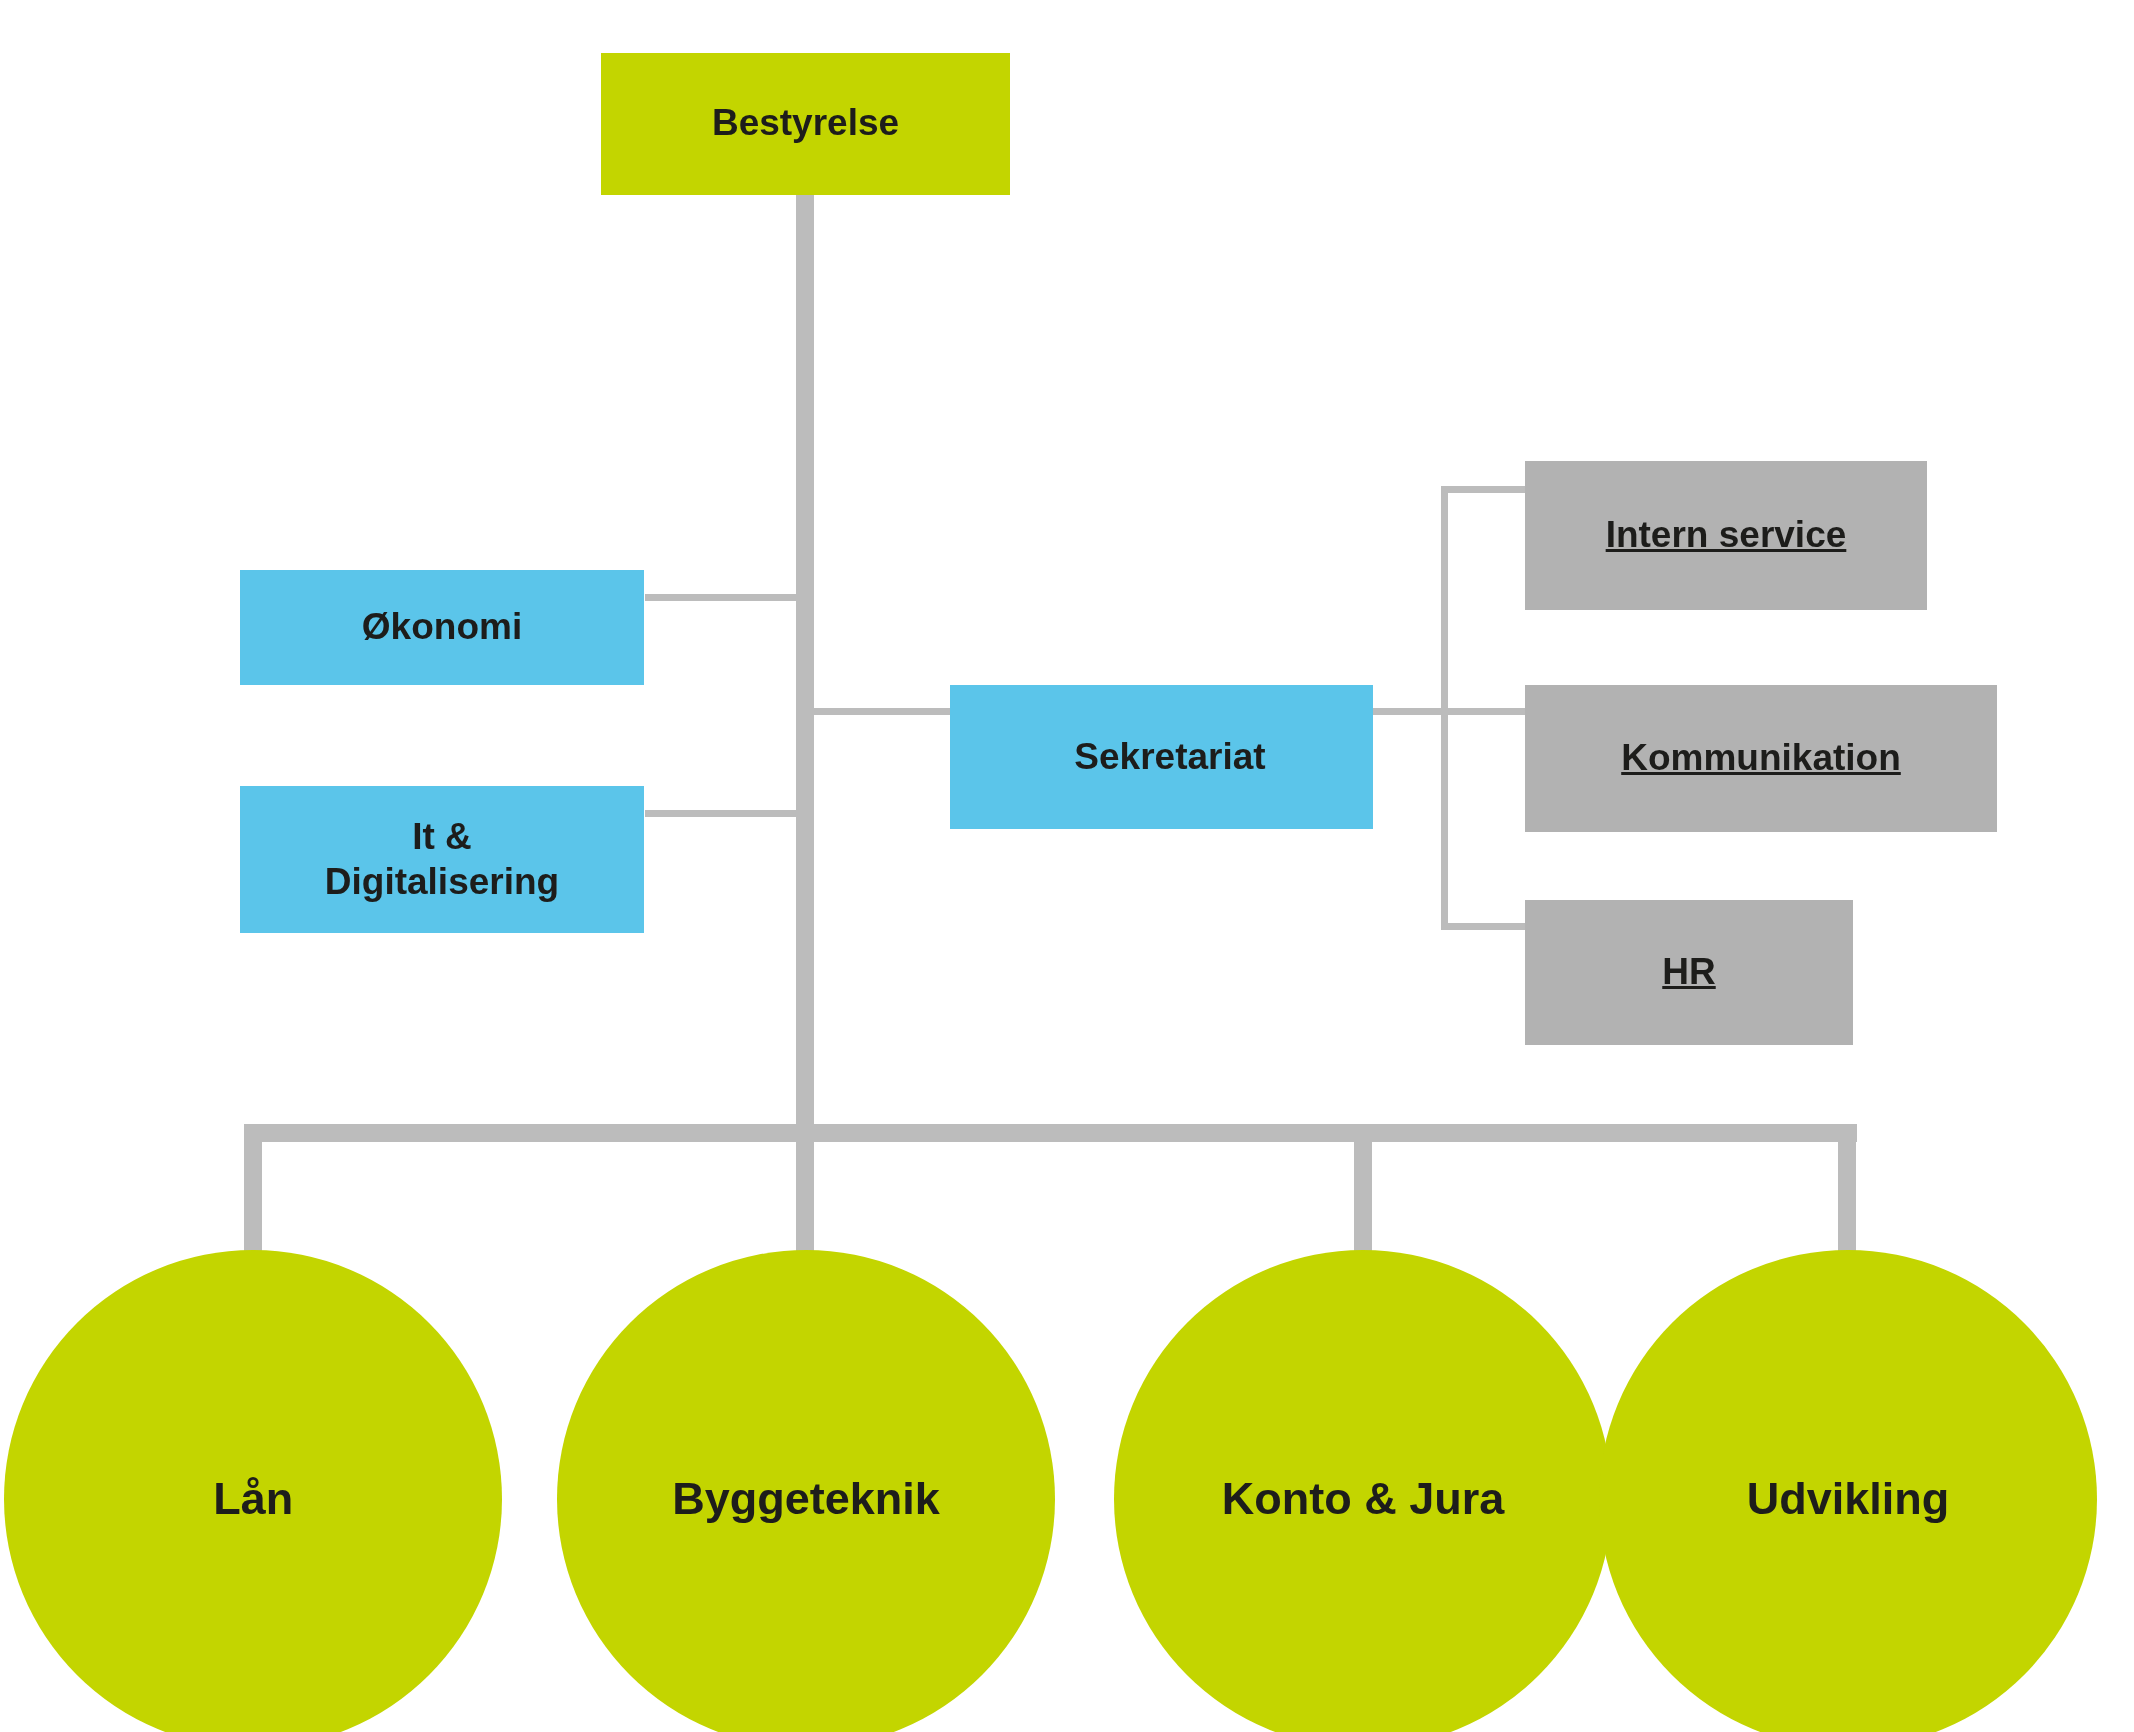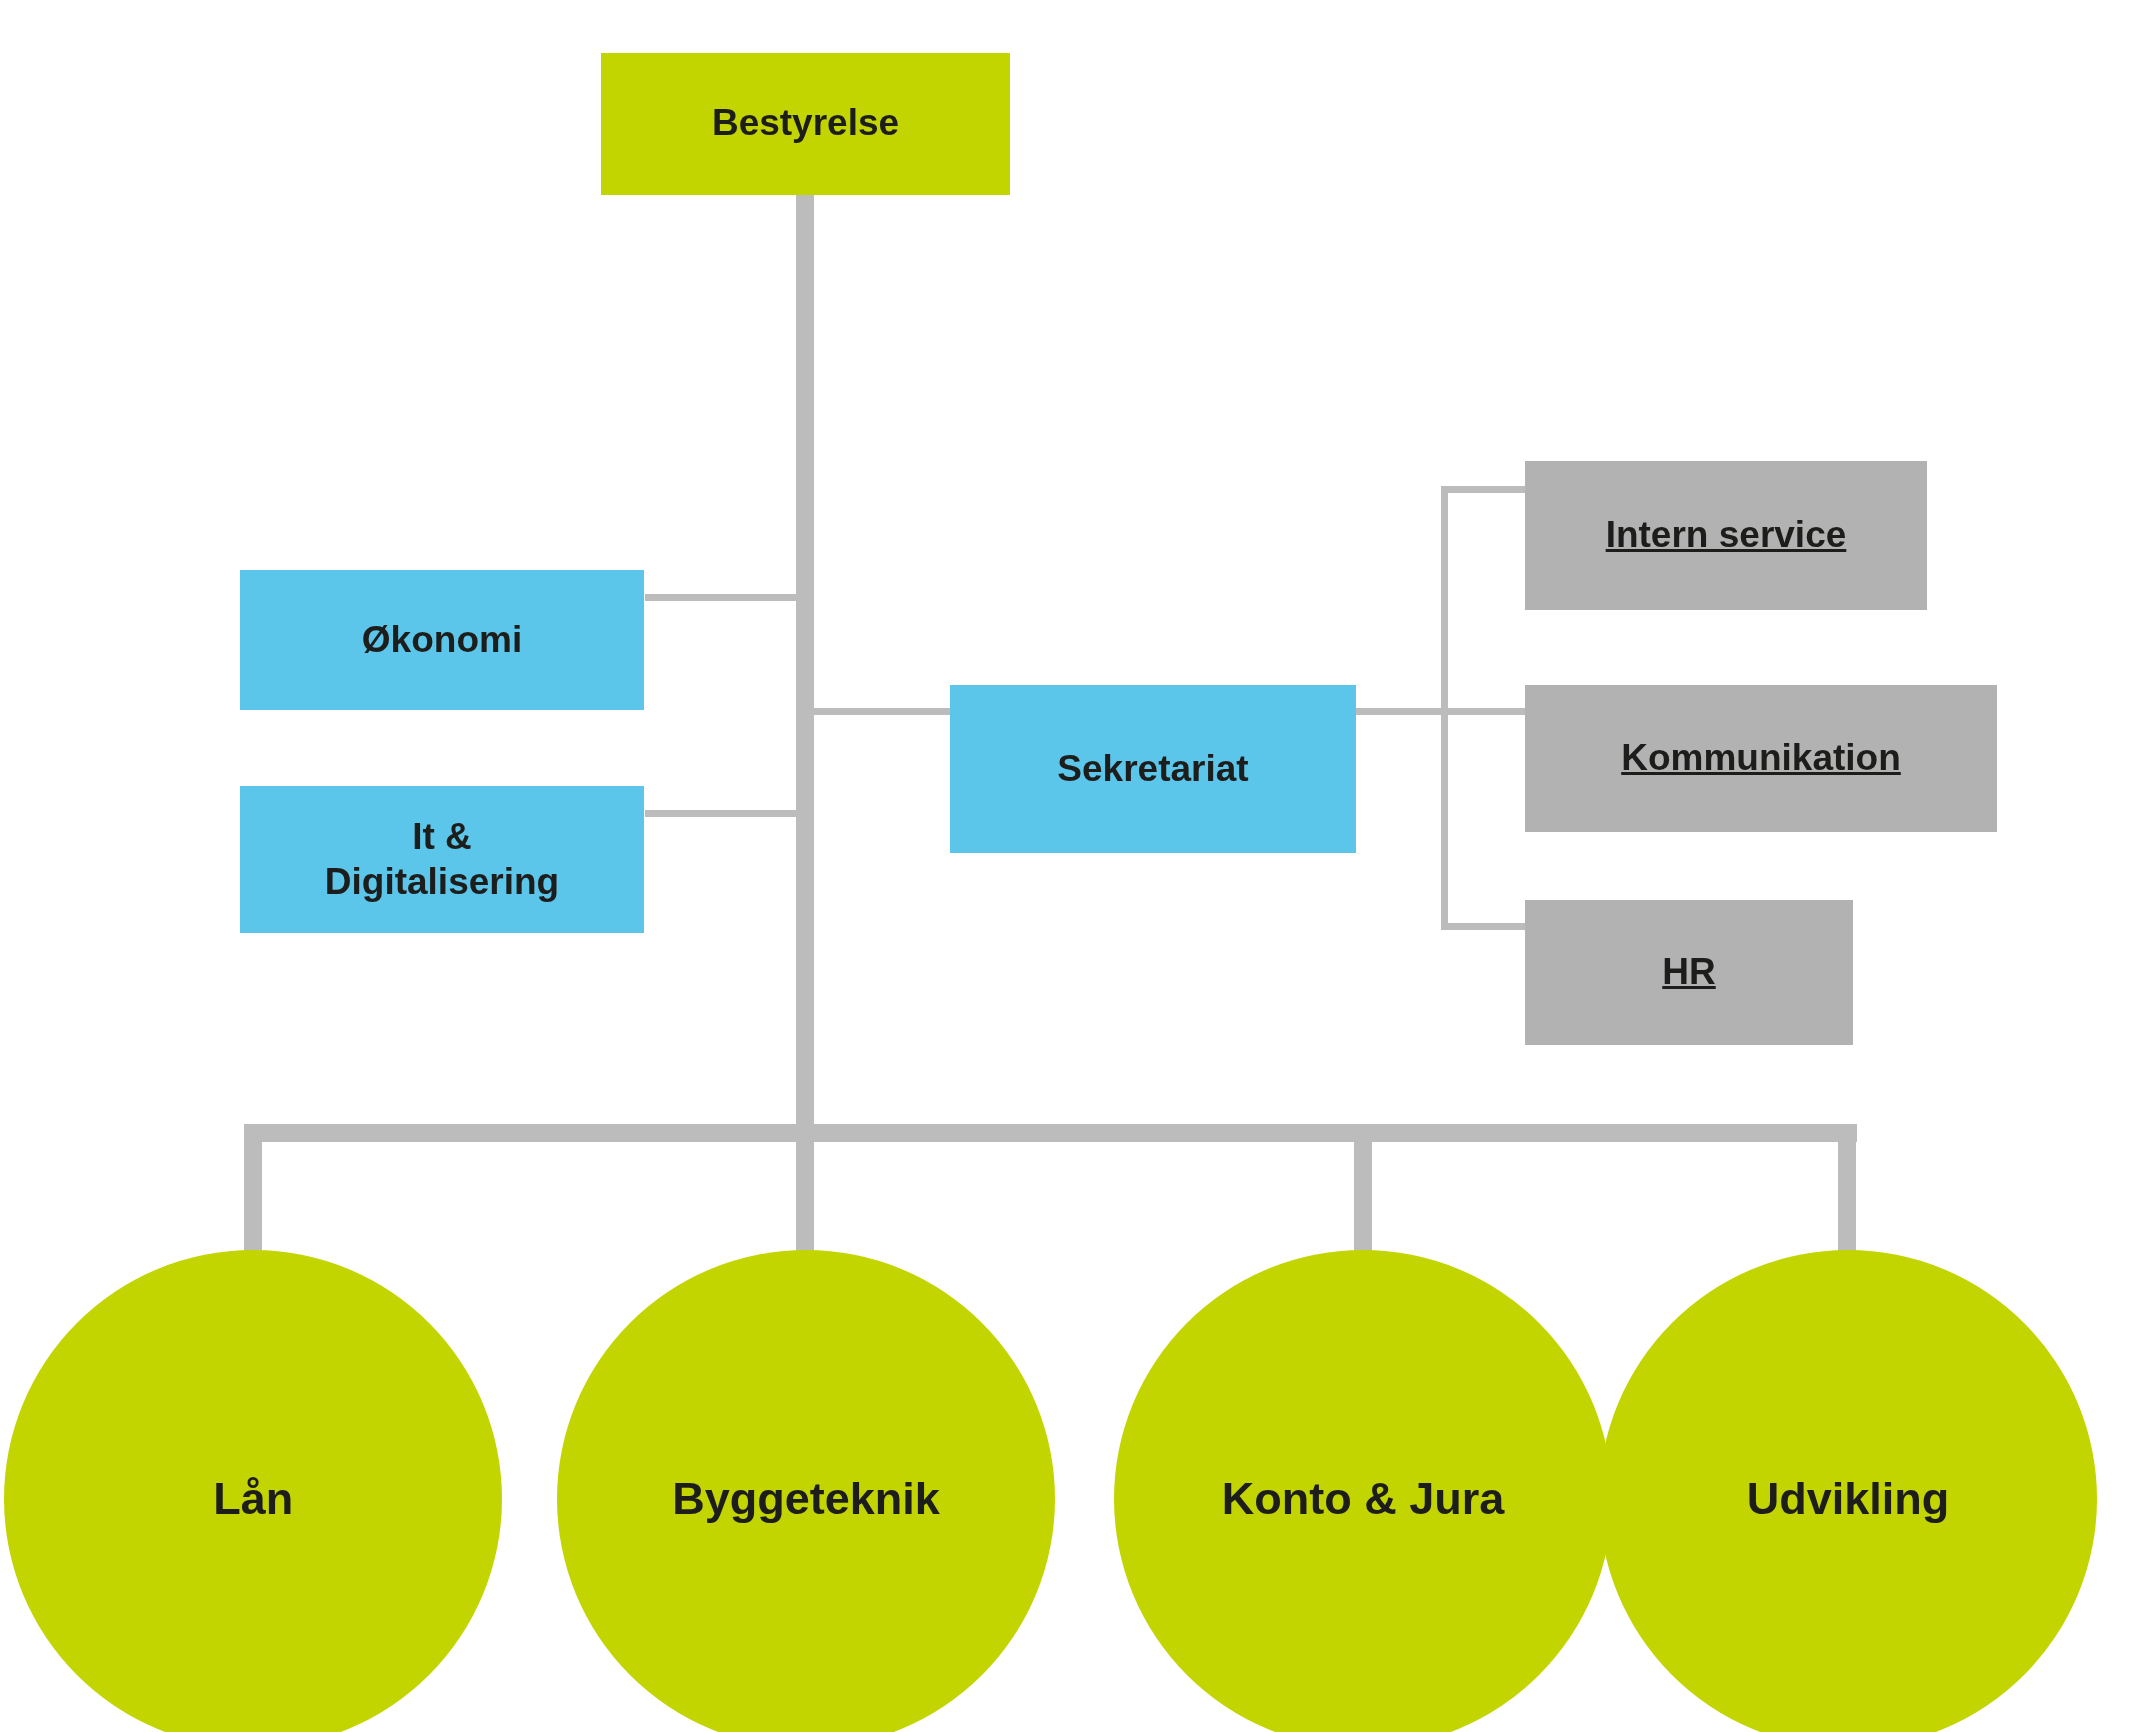--- a/index.html
+++ b/index.html
@@ -55,23 +55,23 @@
   .line-itdig     { left: 645px;  top: 810px;  width: 163px;  height: 6.7px; }
   .line-sek-left  { left: 804px;  top: 708px;  width: 149px;  height: 6.7px; }
   .line-sek-right { left: 1354px; top: 708px;  width: 172px;  height: 6.7px; }
   .branch-v       { left: 1441px; top: 486px;  width: 6.7px;    height: 444px; }
   .stub-intern    { left: 1444px; top: 486px;  width: 82px;   height: 6.7px; }
   .stub-hr        { left: 1444px; top: 923px; width: 82px;   height: 6.7px; }
 
   
   .n-bestyrelse    { left: 601px;  top: 6.7px;    width: 409px; height: 142px; }
   .n-direktion     { left: 601px;  top: 220px;  width: 409px; height: 150px; }
-  .n-okonomi       { left: 240px;  top: 524px;  width: 404px; height: 140px; }
+  .n-okonomi       { left: 240px;  top: 524px;  width: 404px; height: 115px; }
   .n-itdig         { left: 240px;  top: 740px;  width: 404px; height: 147px; }
-  .n-sekretariat   { left: 950px; top: 639px;  width: 406px; height: 168px; }
+  .n-sekretariat   { left: 950px; top: 639px;  width: 406px; height: 144px; padding-left: 17px; }
   .n-intern        { left: 1525px; top: 415px;  width: 402px; height: 149px; }
   .n-kommunikation { left: 1525px; top: 639px;  width: 472px; height: 147px; }
   .n-hr            { left: 1525px; top: 854px; width: 328px; height: 145px; }
   .n-laan          { left: 4.2px;    top: 1250px; }
   .n-byggeteknik   { left: 557px;  top: 1250px; }
   .n-konto         { left: 1114px; top: 1250px; }
   .n-udvikling     { left: 1599px; top: 1250px; }
 </style>
 </head>
 <body>

